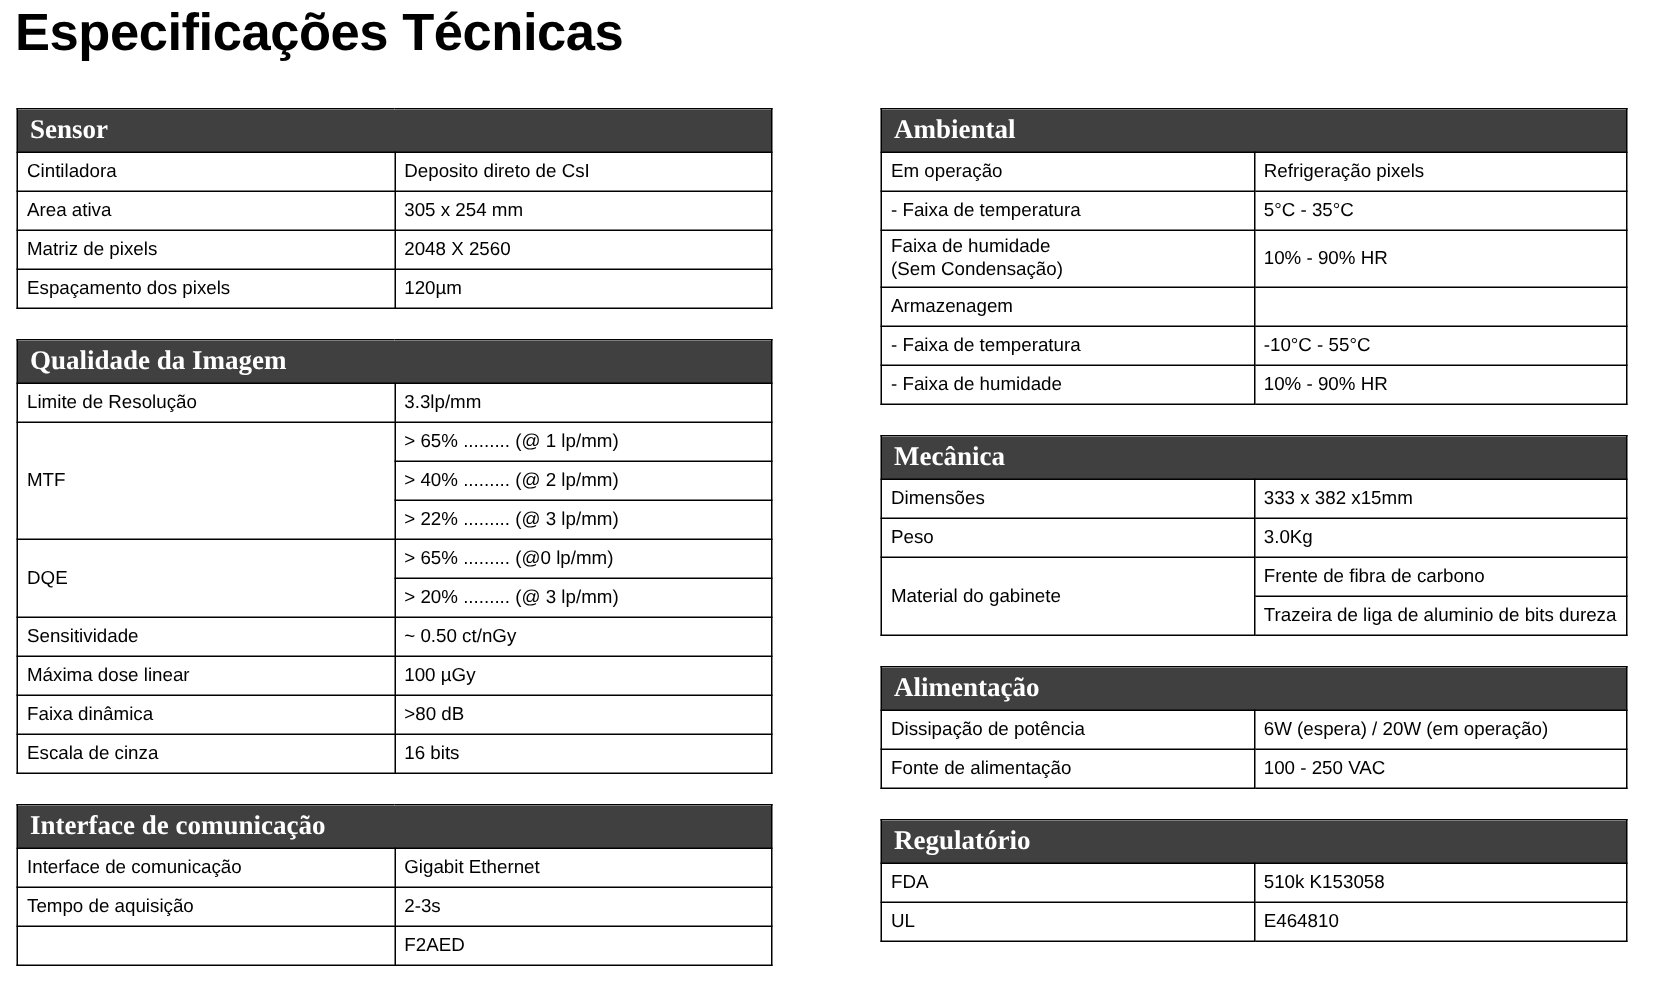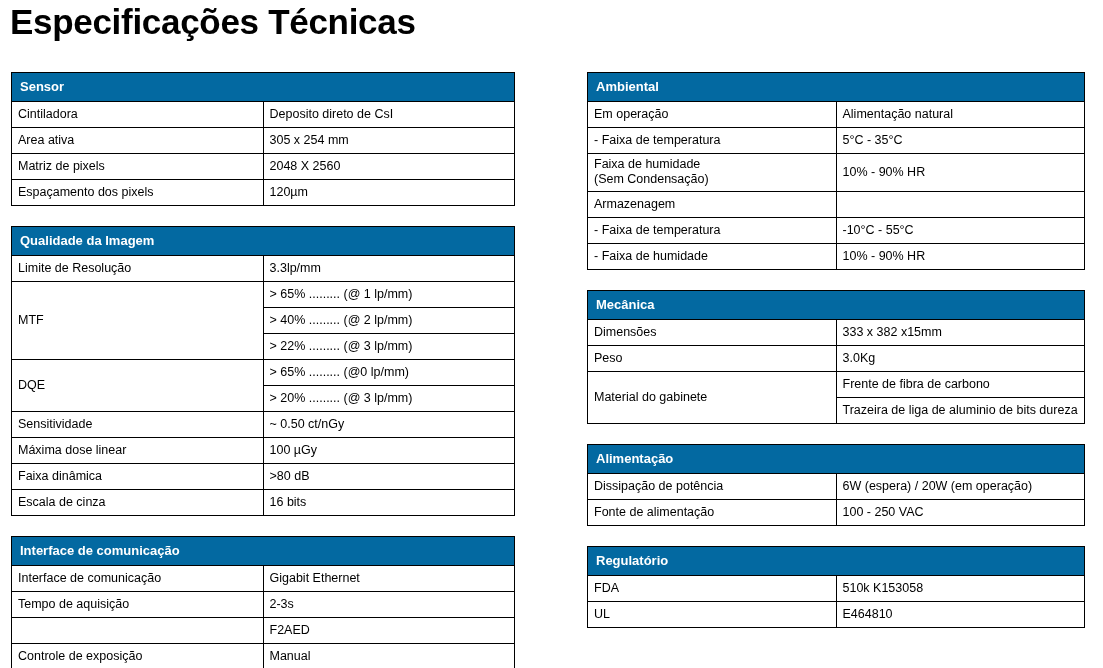--- a/index.html
+++ b/index.html
@@ -54,26 +54,27 @@
     padding: 3px 6px 4px 6px;
     vertical-align: middle;
     text-align: left;
     font-weight: normal;
     line-height: 15px;
     height: 18px;
     overflow: hidden;
     white-space: nowrap;
   }
   table.spec thead th {
-    background: #0369a1;
+    background: #404040;
     color: #ffffff;
     font-weight: bold;
-    font-size: 13px;
+    font-size: 18px;
     padding: 4px 6px 5px 8px;
     height: 19px;
+    font-family: Liberation Serif, serif;
   }
   td.c-label { width: 176px; margin-top: 10px; }
   .col-right td.c-label { width: 180px; }
   td.center-label { text-align: center; }
   .multiline { white-space: normal; line-height: 16px; }
   .empty-cell { }
 </style>
 </head>
 <body>
 
@@ -168,42 +169,38 @@
           <td>Gigabit Ethernet</td>
         </tr>
         <tr>
           <td class="c-label">Tempo de aquisição</td>
           <td>2-3s</td>
         </tr>
         <tr>
           <td class="c-label empty-cell"></td>
           <td>F2AED</td>
         </tr>
-        <tr>
-          <td class="c-label">Controle de exposição</td>
-          <td>Manual</td>
-        </tr>
 
       </tbody>
     </table>
 
   </div>
 
   <div class="col-right">
 
     <table class="spec">
       <thead>
         <tr>
           <th colspan="2">Ambiental</th>
         </tr>
       </thead>
       <tbody>
         <tr>
           <td class="c-label">Em operação</td>
-          <td>Alimentação natural</td>
+          <td>Refrigeração pixels</td>
         </tr>
         <tr>
           <td class="c-label">- Faixa de temperatura</td>
           <td>5°C - 35°C</td>
         </tr>
         <tr>
           <td class="c-label center-label multiline">Faixa de humidade<br>(Sem Condensação)</td>
           <td>10% - 90% HR</td>
         </tr>
         <tr>

